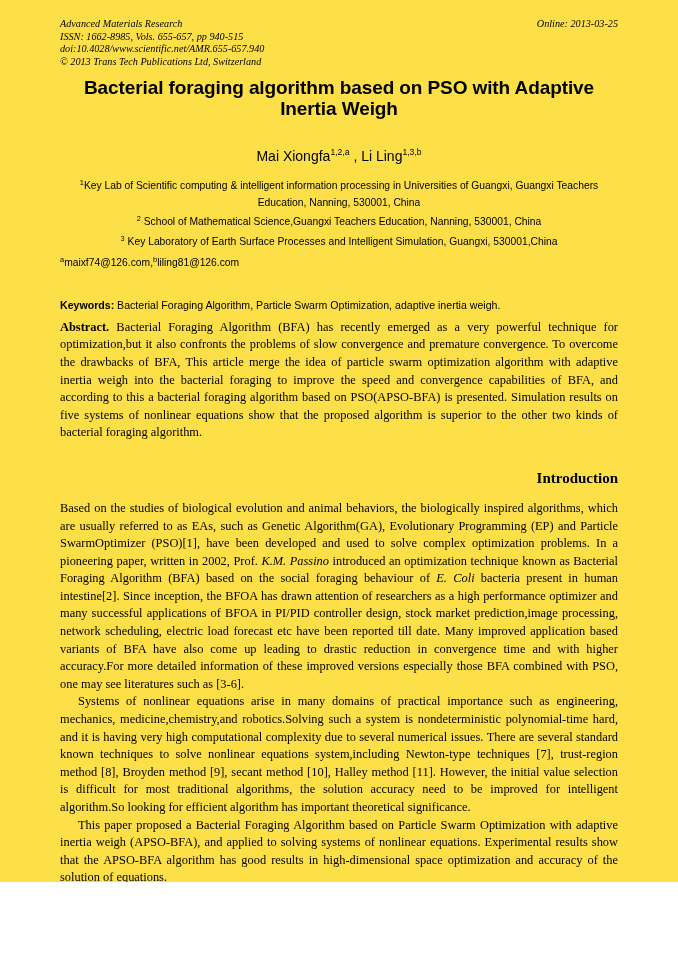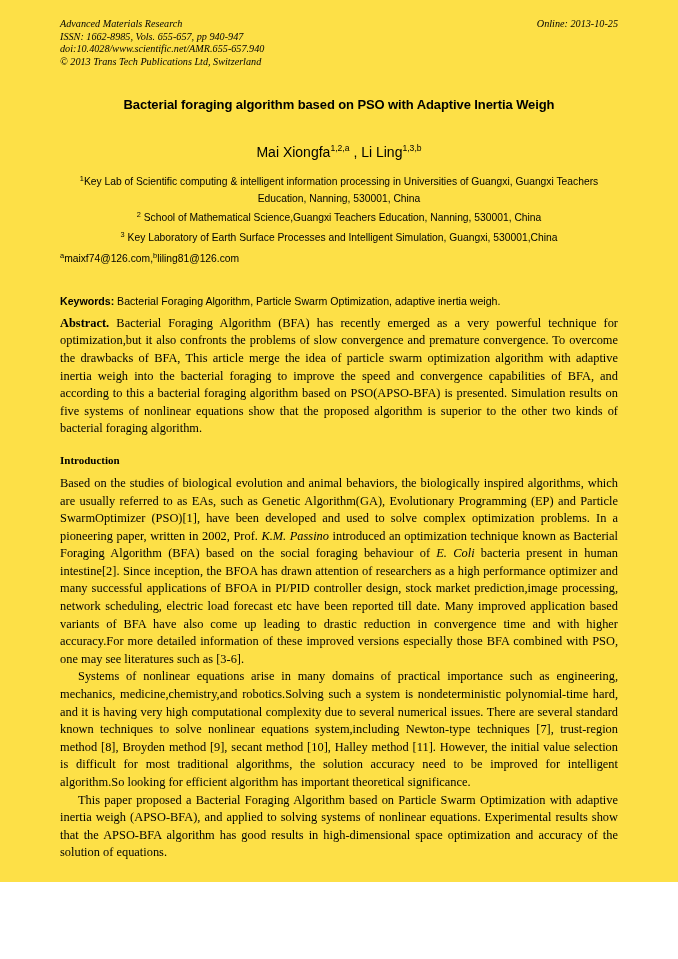--- a/index.html
+++ b/index.html
@@ -38,25 +38,25 @@
     right: 0;
     top: 0;
     font-style: italic;
     font-size: 10.2px;
     white-space: nowrap;
   }
   .journal-line { white-space: nowrap; }
 
   
   .title {
-    margin-top: 26px;
+    margin-top: 9px;
     text-align: center;
     font-family: "Liberation Sans", "DejaVu Sans", sans-serif;
     font-weight: bold;
-    font-size: 13px;
+    font-size: 19px;
     line-height: 21px;
     letter-spacing: -0.1px;
   }
   .title .line2 { display: block; }
 
   
   .authors {
     margin-top: 24px;
     text-align: center;
     font-family: "Liberation Sans", "DejaVu Sans", sans-serif;
@@ -97,51 +97,52 @@
     margin-top: 6px;
     font-size: 12.4px;
     line-height: 17.6px;
     text-align: justify;
     text-justify: inter-word;
   }
   .abstract .ab-label { font-weight: bold; }
 
   
   .section-heading {
-    margin-top: 14px;
+    margin-top: 28px;
     font-weight: bold;
-    font-size: 11px;
+    font-size: 15px;
     line-height: 17px;
+    text-align: right;
   }
 
   
   .body-par {
-    margin-top: 6px;
+    margin-top: 13px;
     font-size: 12.4px;
     line-height: 17.6px;
     text-align: justify;
     text-justify: inter-word;
   }
   .body-par.indent { text-indent: 18px; margin-top: 0; }
   .body-par i { font-style: italic; }
 </style>
 </head>
 <body>
 
 <div class="page">
   <div class="content">
 
     <div class="journal-header">
       <div class="left">
         <div class="journal-line">Advanced Materials Research</div>
-        <div class="journal-line">ISSN: 1662-8985, Vols. 655-657, pp 940-947</div>
+        <div class="journal-line">ISSN: 1662-8985, Vols. 655-657, pp 940-515</div>
         <div class="journal-line">doi:10.4028/www.scientific.net/AMR.655-657.940</div>
         <div class="journal-line">© 2013 Trans Tech Publications Ltd, Switzerland</div>
       </div>
-      <div class="online">Online: 2013-10-25</div>
+      <div class="online">Online: 2013-03-25</div>
     </div>
 
     <div class="title">
       <span>Bacterial foraging algorithm based on PSO with Adaptive Inertia Weigh</span>
     </div>
 
     <div class="authors">
       <span>Mai Xiongfa</span><sup>1,2,a</sup><span> , </span><span>Li Ling</span><sup>1,3,b</sup>
     </div>
 

